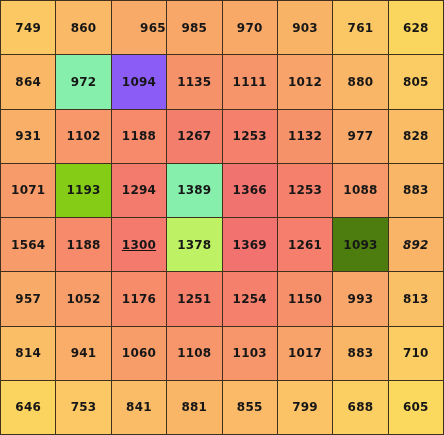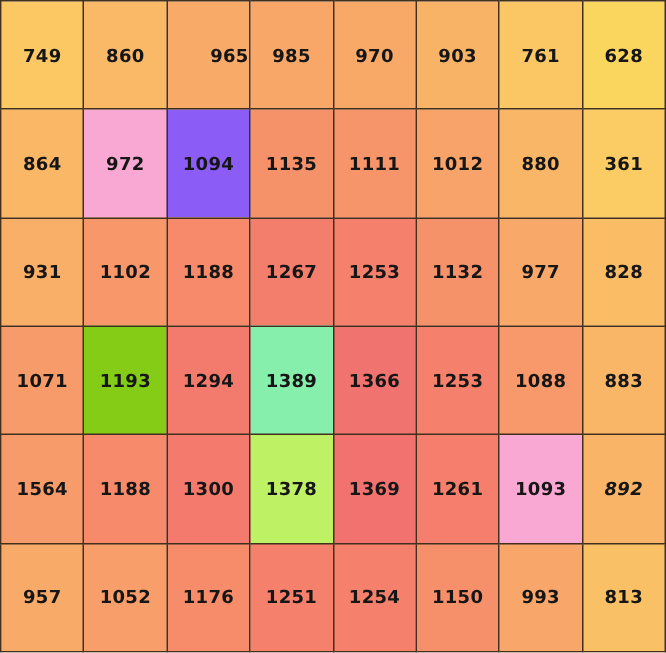--- a/index.html
+++ b/index.html
@@ -47,27 +47,27 @@
           <td style="background: rgb(250, 185, 103);">860</td>
           <td style="background: rgb(248, 170, 104); padding-left: 28px;">965</td>
           <td style="background: rgb(248, 167, 105);">985</td>
           <td style="background: rgb(248, 169, 104);">970</td>
           <td style="background: rgb(249, 179, 103);">903</td>
           <td style="background: rgb(251, 199, 101);">761</td>
           <td style="background: rgb(251, 214, 95);">628</td>
         </tr>
         <tr>
           <td style="background: rgb(250, 184, 103);">864</td>
-          <td style="background: #f9a8d4;">972</td>
+          <td style="background: #86efac;">972</td>
           <td style="background: #8b5cf6;">1094</td>
           <td style="background: rgb(246, 146, 106);">1135</td>
           <td style="background: rgb(247, 149, 106);">1111</td>
           <td style="background: rgb(248, 163, 105);">1012</td>
           <td style="background: rgb(249, 182, 103);">880</td>
-          <td style="background: rgb(251, 204, 99);">361</td>
+          <td style="background: rgb(251, 204, 99);">805</td>
         </tr>
         <tr>
           <td style="background: rgb(249, 175, 104);">931</td>
           <td style="background: rgb(247, 151, 106);">1102</td>
           <td style="background: rgb(246, 138, 106);">1188</td>
           <td style="background: rgb(244, 126, 108);">1267</td>
           <td style="background: rgb(245, 128, 108);">1253</td>
           <td style="background: rgb(246, 146, 106);">1132</td>
           <td style="background: rgb(248, 168, 104);">977</td>
           <td style="background: rgb(250, 189, 102);">828</td>
@@ -78,32 +78,52 @@
           <td style="background: rgb(243, 123, 109);">1294</td>
           <td style="background: #86efac;">1389</td>
           <td style="background: rgb(241, 115, 111);">1366</td>
           <td style="background: rgb(245, 128, 108);">1253</td>
           <td style="background: rgb(247, 153, 106);">1088</td>
           <td style="background: rgb(249, 182, 103);">883</td>
         </tr>
         <tr>
           <td style="background: rgb(247, 155, 106);">1564</td>
           <td style="background: rgb(246, 138, 106);">1188</td>
-          <td style="background: rgb(243, 122, 109);">1300</td>
+          <td style="background: rgb(243, 122, 109); text-decoration: underline;">1300</td>
           <td style="background: #bef264;">1378</td>
           <td style="background: rgb(241, 114, 111);">1369</td>
           <td style="background: rgb(245, 127, 108);">1261</td>
-          <td style="background: #f9a8d4;">1093</td>
+          <td style="background: #4d7c0f;">1093</td>
           <td style="background: rgb(249, 180, 103); font-style: italic;">892</td>
         </tr>
         <tr>
           <td style="background: rgb(248, 171, 104);">957</td>
           <td style="background: rgb(247, 158, 106);">1052</td>
           <td style="background: rgb(246, 140, 106);">1176</td>
           <td style="background: rgb(245, 128, 108);">1251</td>
           <td style="background: rgb(245, 128, 108);">1254</td>
           <td style="background: rgb(246, 144, 106);">1150</td>
           <td style="background: rgb(248, 166, 105);">993</td>
           <td style="background: rgb(250, 192, 102);">813</td>
         </tr>
+        <tr>
+          <td style="background: rgb(250, 191, 102);">814</td>
+          <td style="background: rgb(249, 173, 104);">941</td>
+          <td style="background: rgb(247, 157, 106);">1060</td>
+          <td style="background: rgb(247, 150, 106);">1108</td>
+          <td style="background: rgb(247, 150, 106);">1103</td>
+          <td style="background: rgb(248, 163, 105);">1017</td>
+          <td style="background: rgb(249, 182, 103);">883</td>
+          <td style="background: rgb(251, 205, 99);">710</td>
+        </tr>
+        <tr>
+          <td style="background: rgb(251, 212, 96);">646</td>
+          <td style="background: rgb(251, 200, 101);">753</td>
+          <td style="background: rgb(250, 188, 102);">841</td>
+          <td style="background: rgb(249, 182, 103);">881</td>
+          <td style="background: rgb(250, 186, 103);">855</td>
+          <td style="background: rgb(251, 194, 102);">799</td>
+          <td style="background: rgb(251, 207, 98);">688</td>
+          <td style="background: rgb(251, 217, 94);">605</td>
+        </tr>
       </tbody>
   </table>
 </div>
 
 </body></html>

